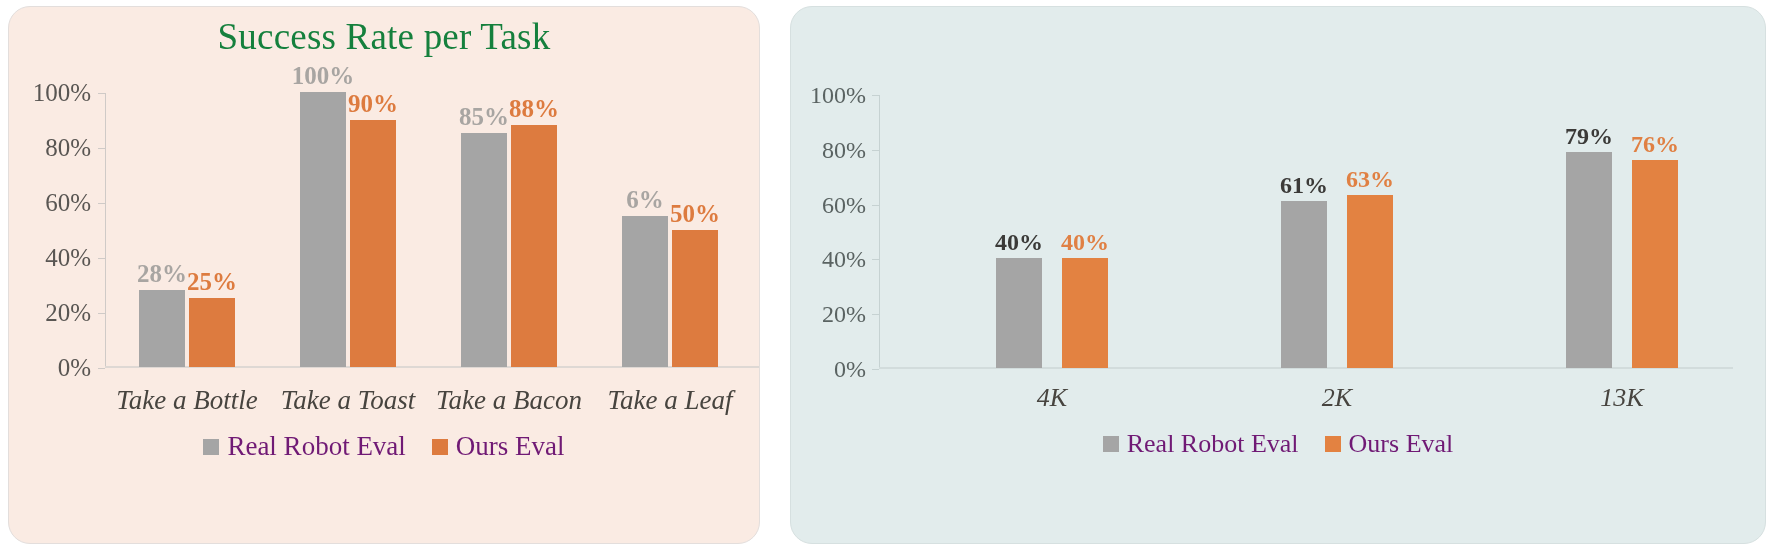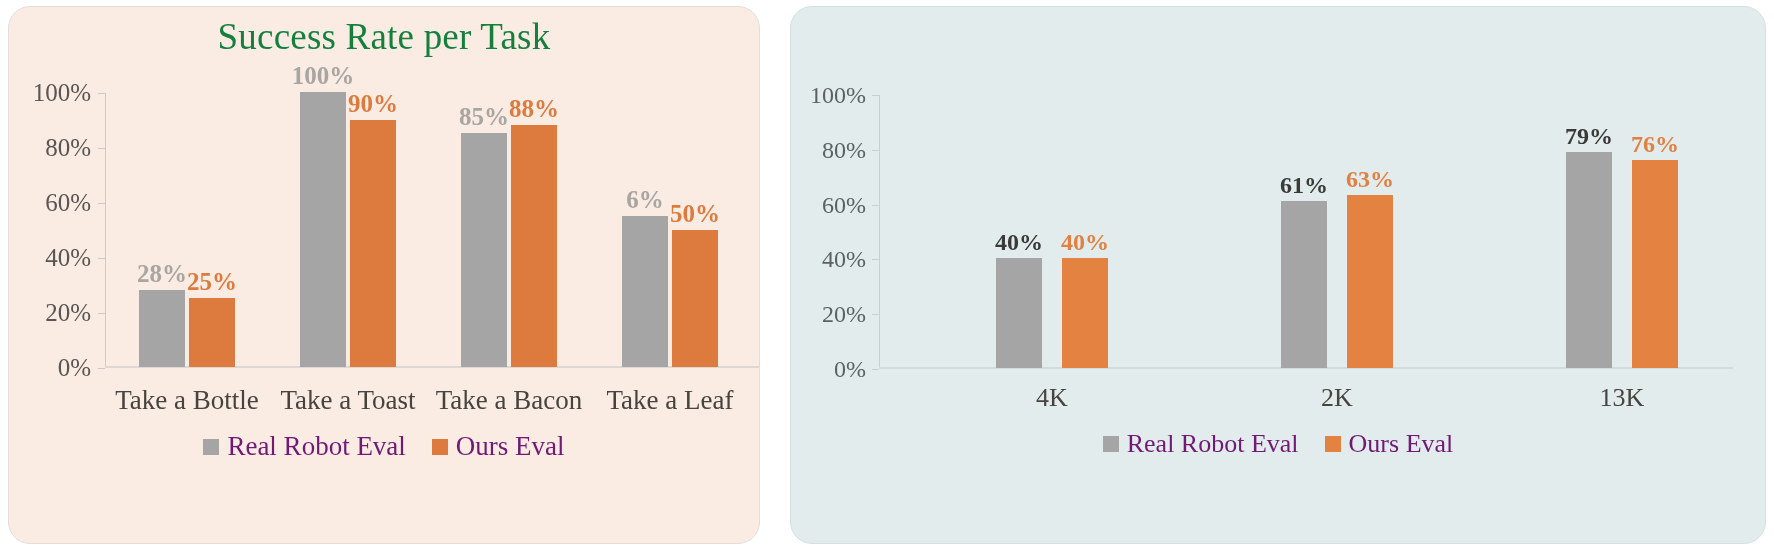--- a/index.html
+++ b/index.html
@@ -117,20 +117,21 @@
   .panel-left .vlabel.gray   { color: #A8A5A2; }
   .panel-left .vlabel.orange { color: #DD7B3F; }
   .panel-right .vlabel.gray   { color: #3B3A38; font-size: 24px; }
   .panel-right .vlabel.orange { color: #E08043; font-size: 24px; }
 
   
   .catlabel {
     position: absolute;
     transform: translateX(-50%);
     white-space: nowrap;
+    font-style: italic;
     color: #47443F;
   }
   .panel-left .catlabel  { top: 378px; font-size: 27px; }
   .panel-right .catlabel { top: 376px; font-size: 26px; }
 
   
   .legend {
     position: absolute;
     left: 0; right: 0;
     display: flex;

